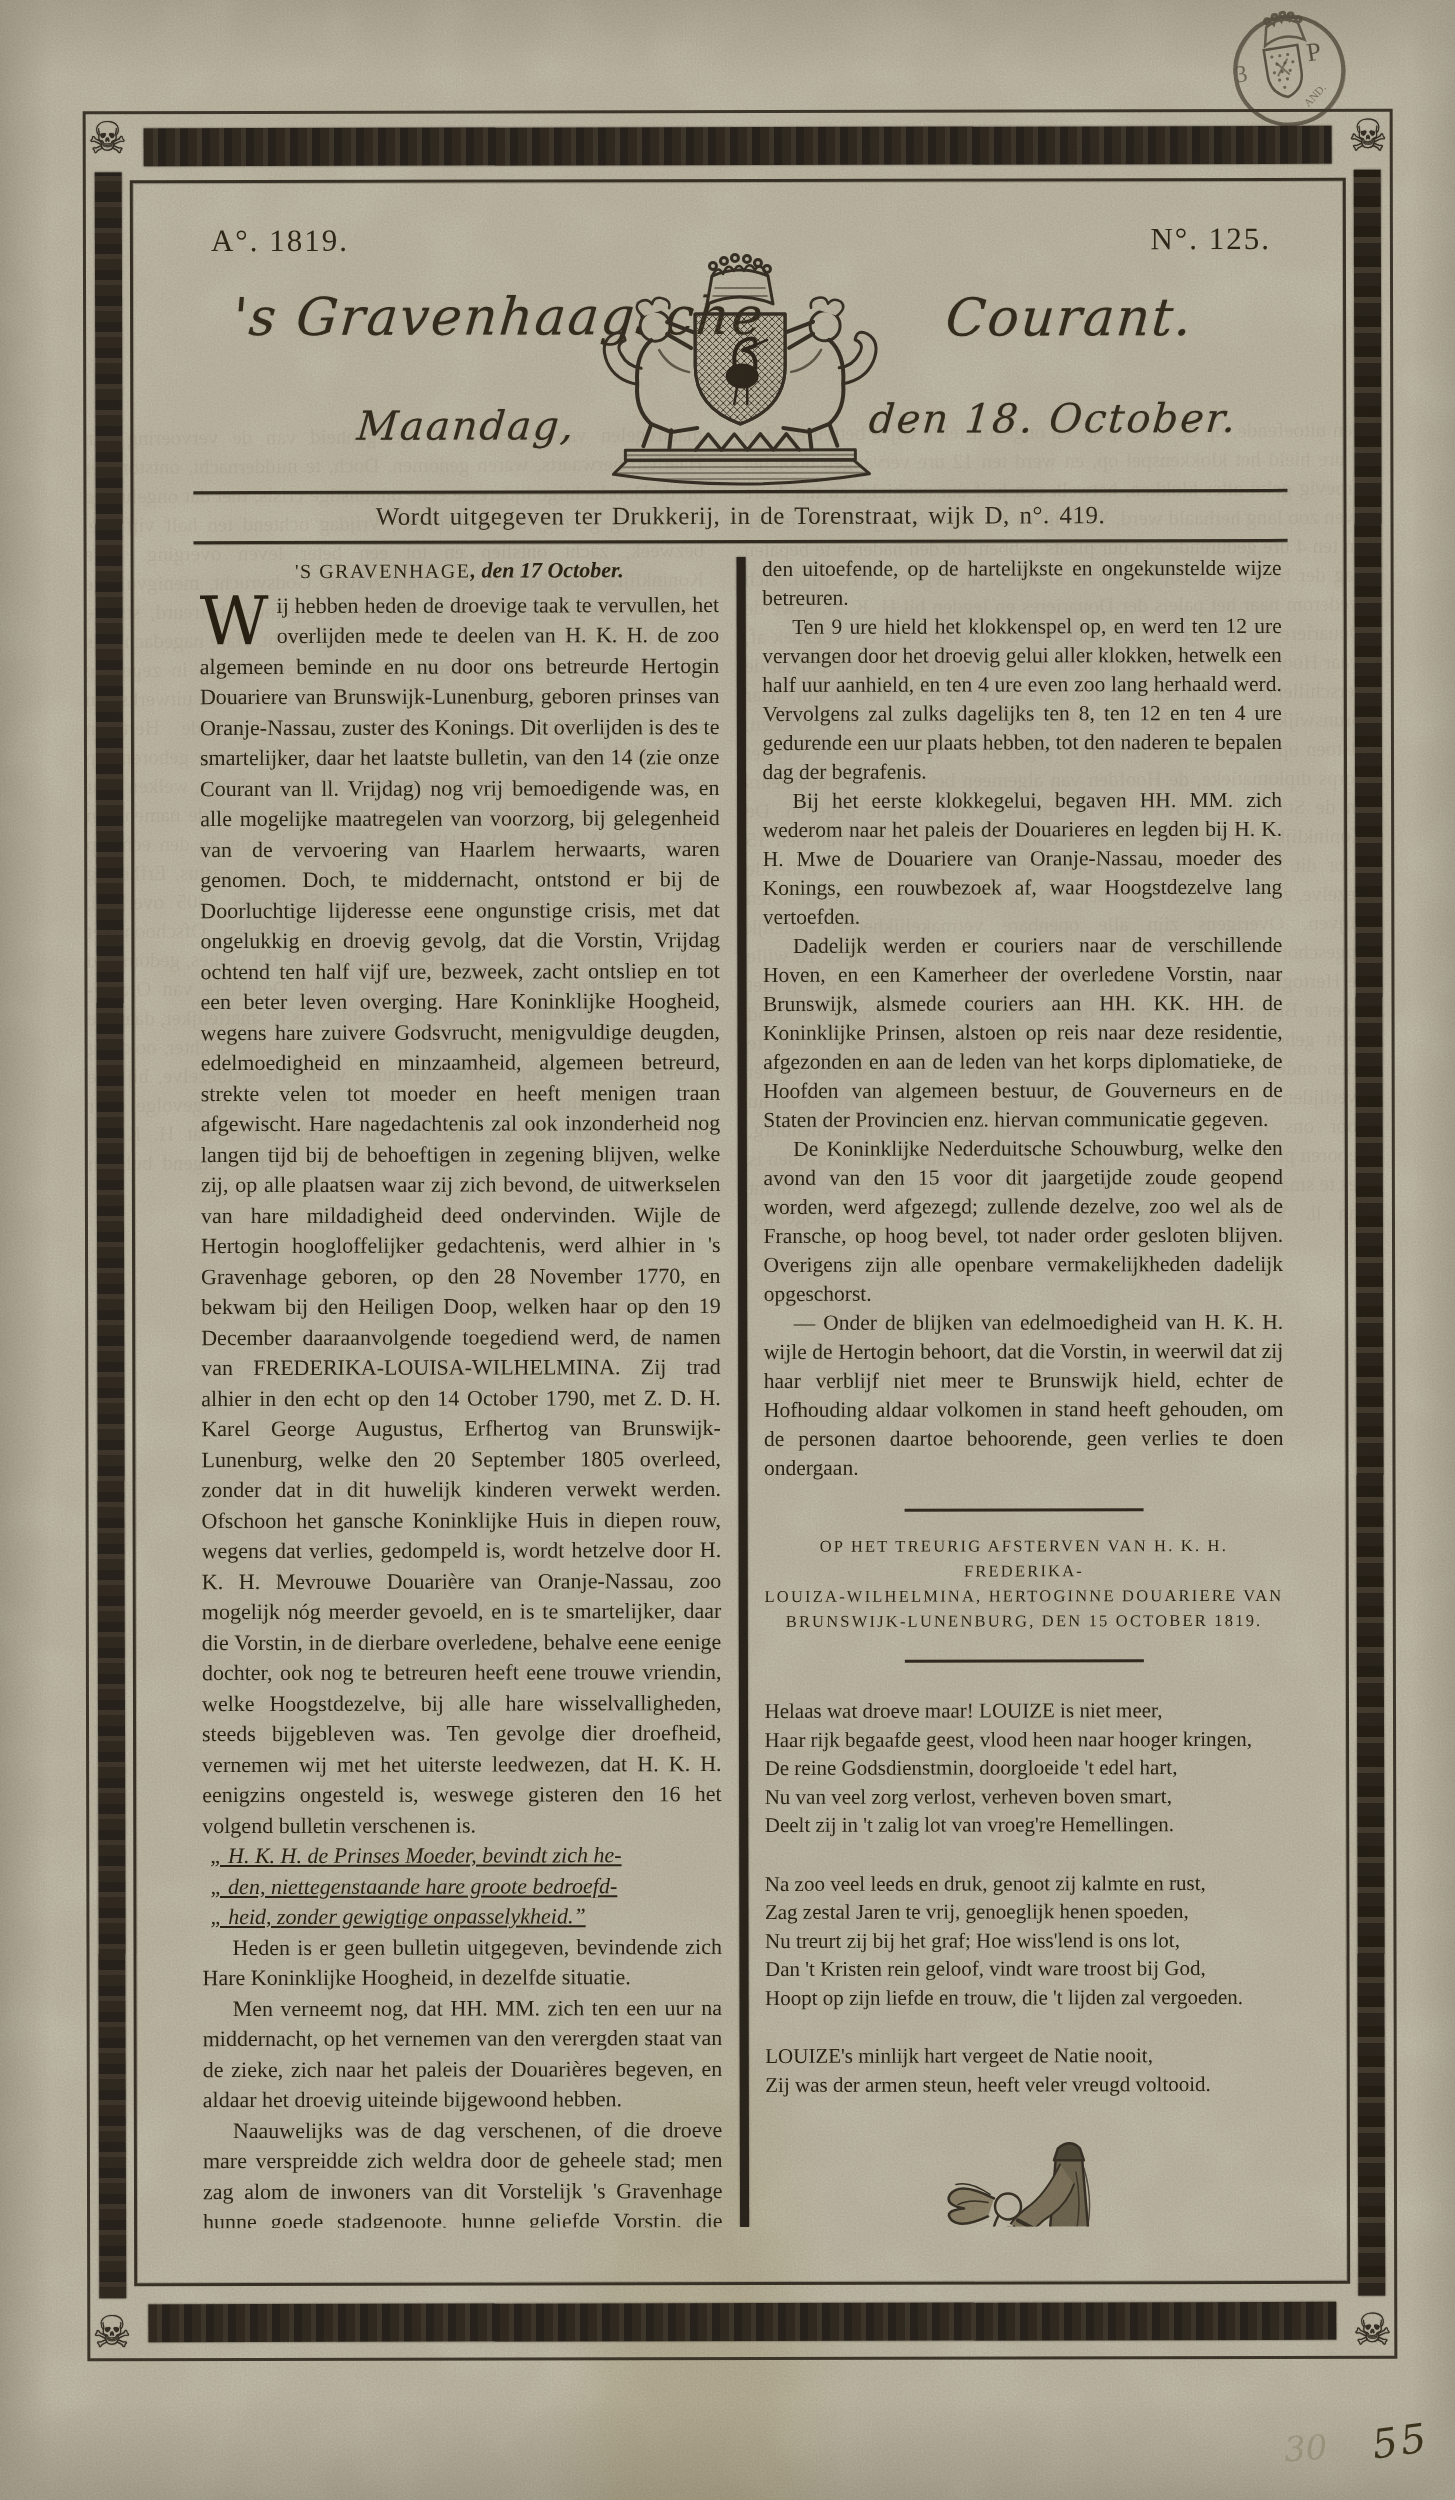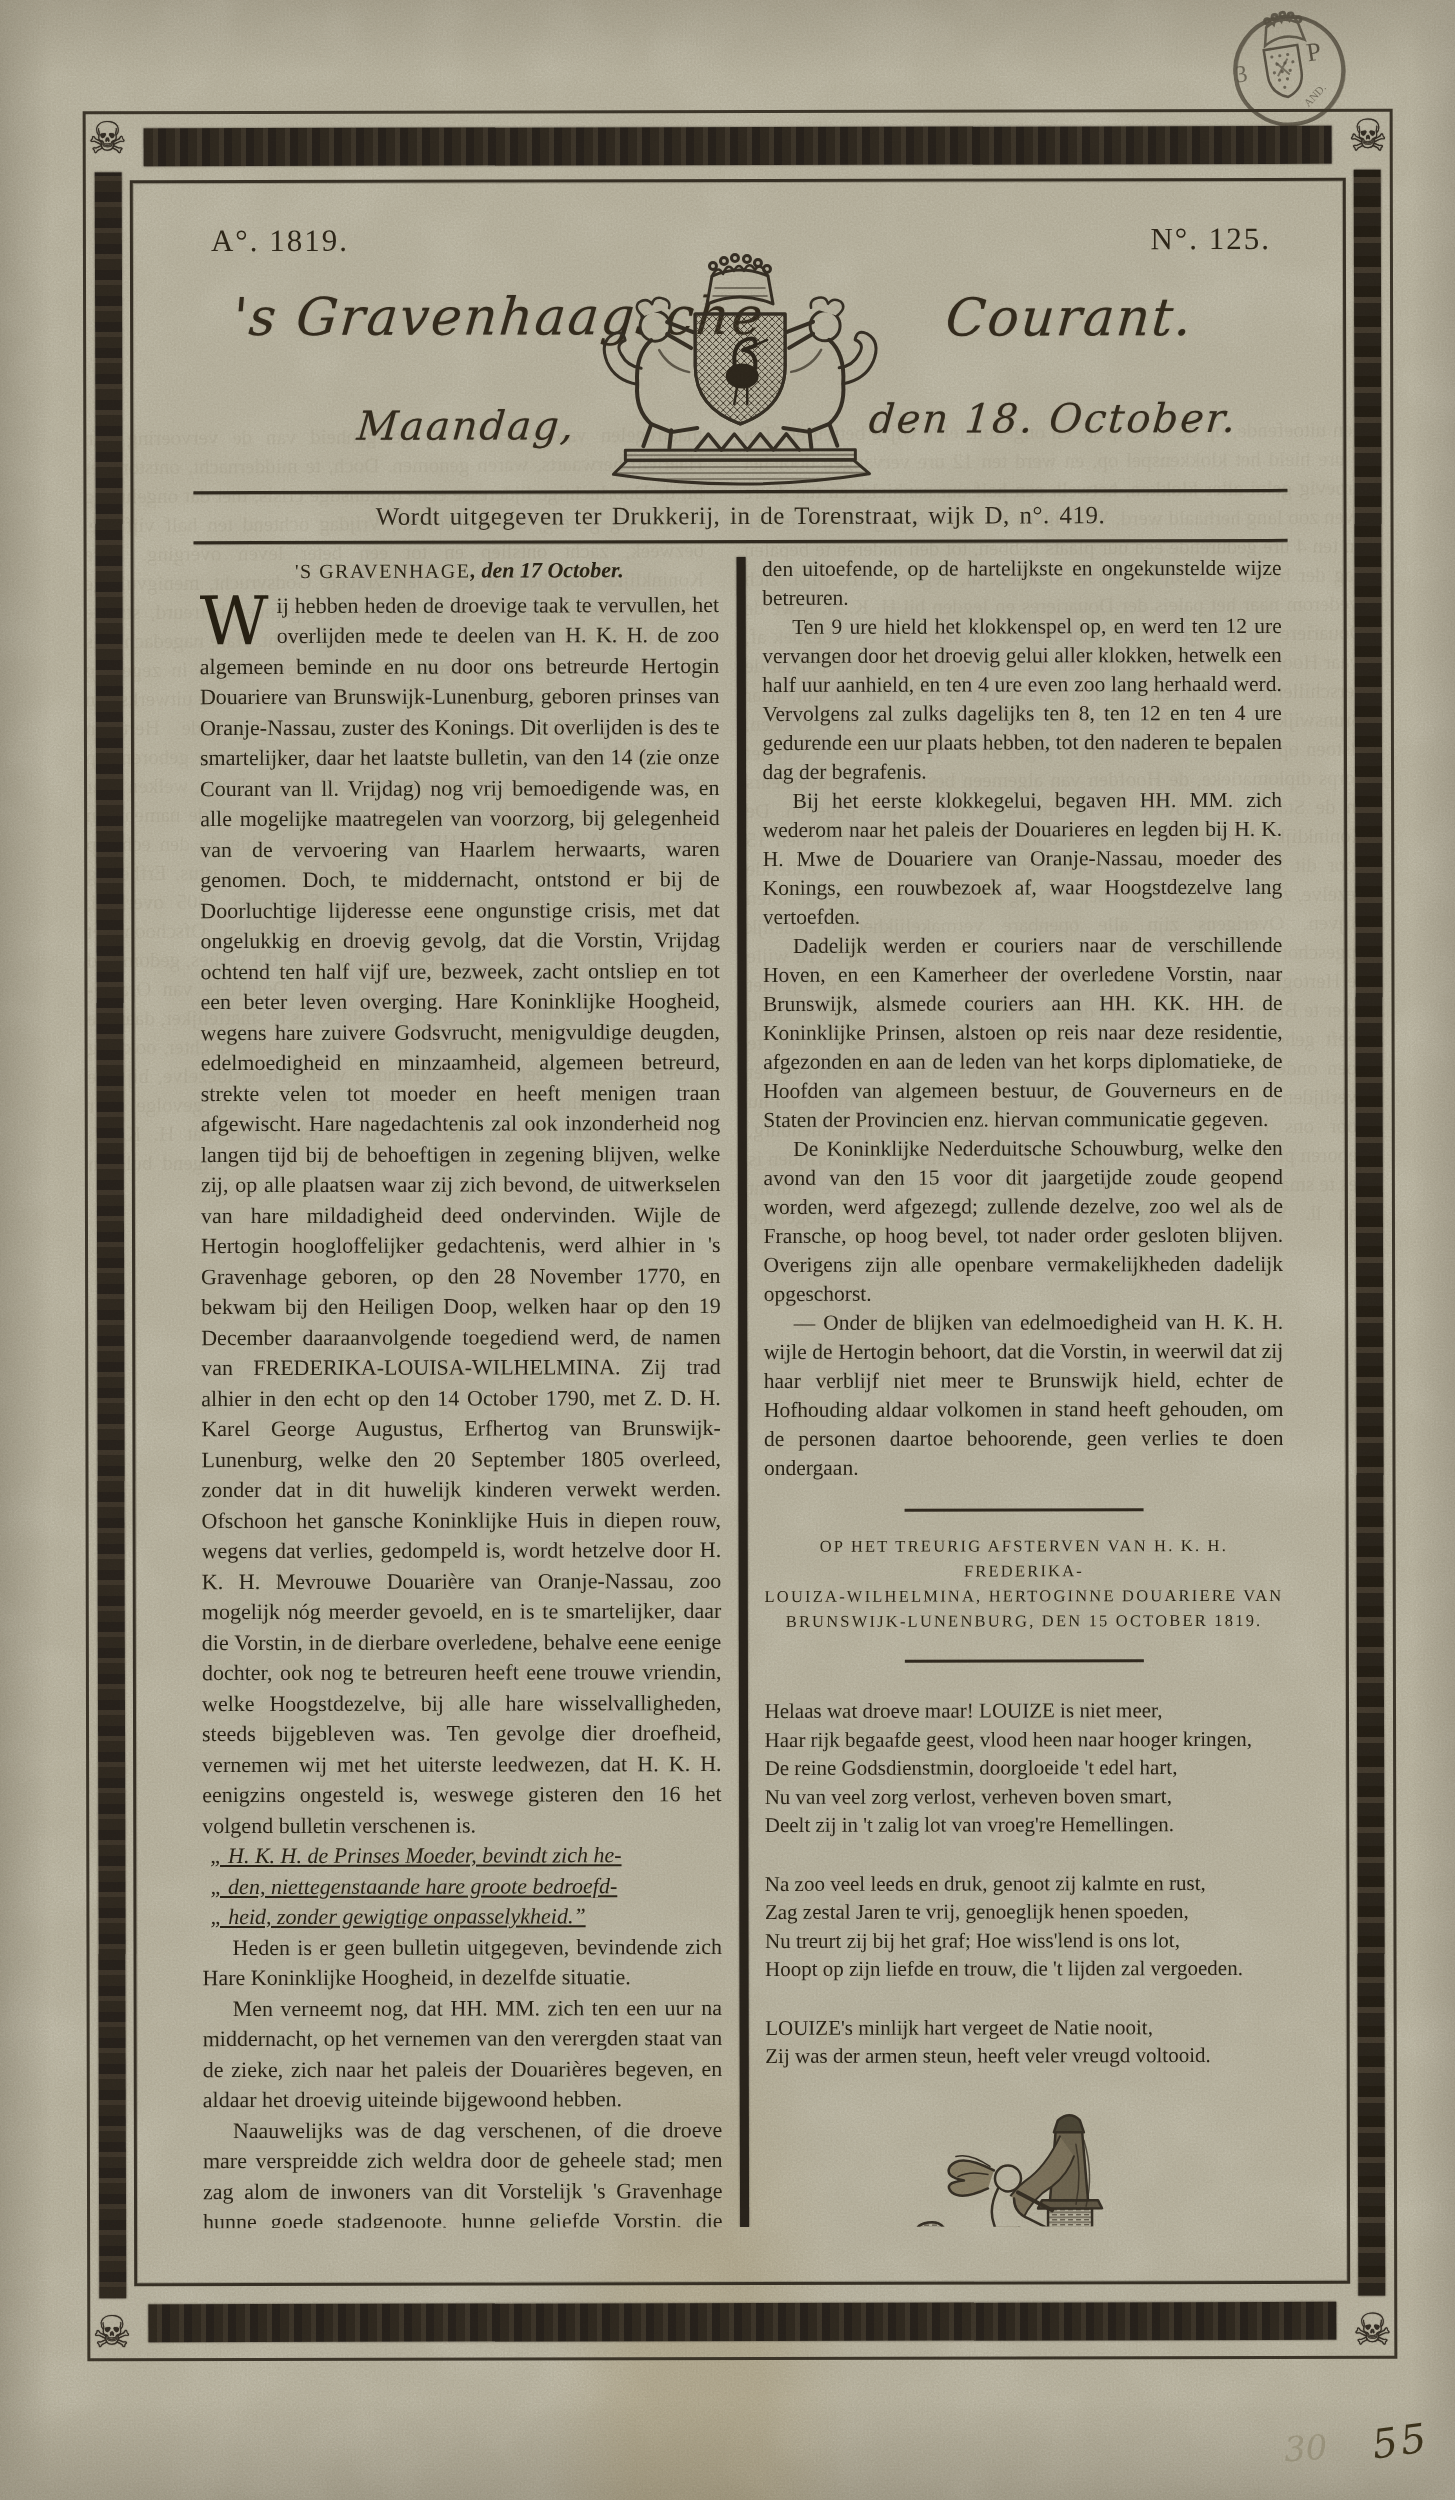--- a/index.html
+++ b/index.html
@@ -276,20 +276,21 @@
                 <div class="poem-line">Helaas wat droeve maar! LOUIZE is niet meer,</div>
                 <div class="poem-line">Haar rijk begaafde geest, vlood heen naar hooger kringen,</div>
                 <div class="poem-line">De reine Godsdienstmin, doorgloeide 't edel hart,</div>
                 <div class="poem-line">Nu van veel zorg verlost, verheven boven smart,</div>
                 <div class="poem-line">Deelt zij in 't zalig lot van vroeg're Hemellingen.</div>
               </div>
               <div class="stanza">
                 <div class="poem-line">Na zoo veel leeds en druk, genoot zij kalmte en rust,</div>
                 <div class="poem-line">Zag zestal Jaren te vrij, genoeglijk henen spoeden,</div>
                 <div class="poem-line">Nu treurt zij bij het graf; Hoe wiss'lend is ons lot,</div>
+                <div class="poem-line">Dan 't Kristen rein geloof, vindt ware troost bij God,</div>
                 <div class="poem-line">Hoopt op zijn liefde en trouw, die 't lijden zal vergoeden.</div>
               </div>
               <div class="stanza">
                 <div class="poem-line">LOUIZE's minlijk hart vergeet de Natie nooit,</div>
                 <div class="poem-line">Zij was der armen steun, heeft veler vreugd voltooid.</div>
               </div>
             </div>
 
           <div class="vignette">
           <svg width="330" height="236" viewBox="0 0 330 236">

